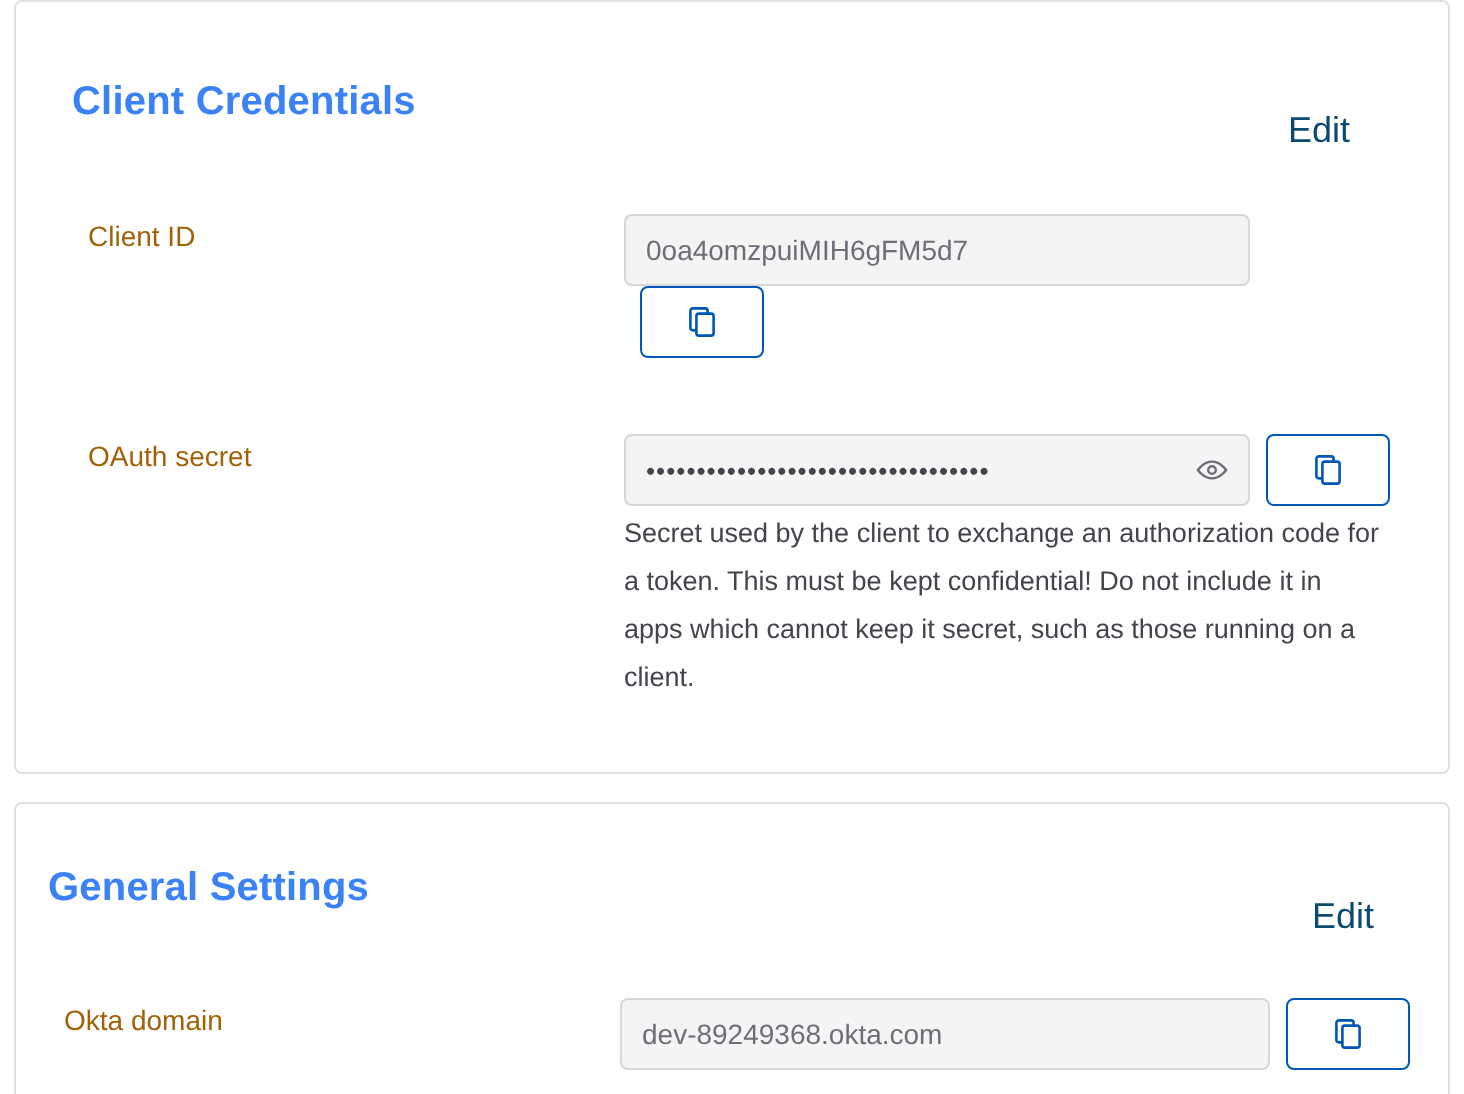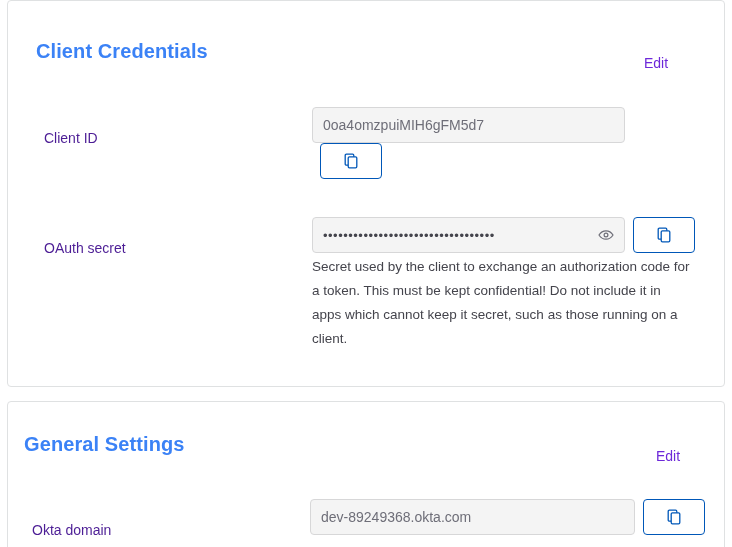--- a/index.html
+++ b/index.html
@@ -47,41 +47,40 @@
   #credentials-title {
     left: 36px;
     top: 40px;
   }
   #general-title {
     left: 24px;
     top: 433px;
   }
   .edit-button {
     position: absolute;
-    font-size: 14px;
-    color: #6d28d9;
+    font-size: 18px;
+    color: #0c4a6e;
     background: none;
     border: none;
     padding: 2px 4px;
     cursor: pointer;
     font-family: "Liberation Sans", sans-serif;
   }
   #credentials-edit {
     left: 640px;
     top: 53px;
   }
   #general-edit {
     left: 652px;
     top: 446px;
   }
   .field-label {
     position: absolute;
     font-size: 14px;
-    color: #4c1d95;
-    margin-top: 20px;
+    color: #a16207;
   }
   .input-row {
     position: absolute;
     display: flex;
     align-items: flex-start;
   }
   .text-input {
     box-sizing: border-box;
     height: 36px;
     background: #f4f4f4;

